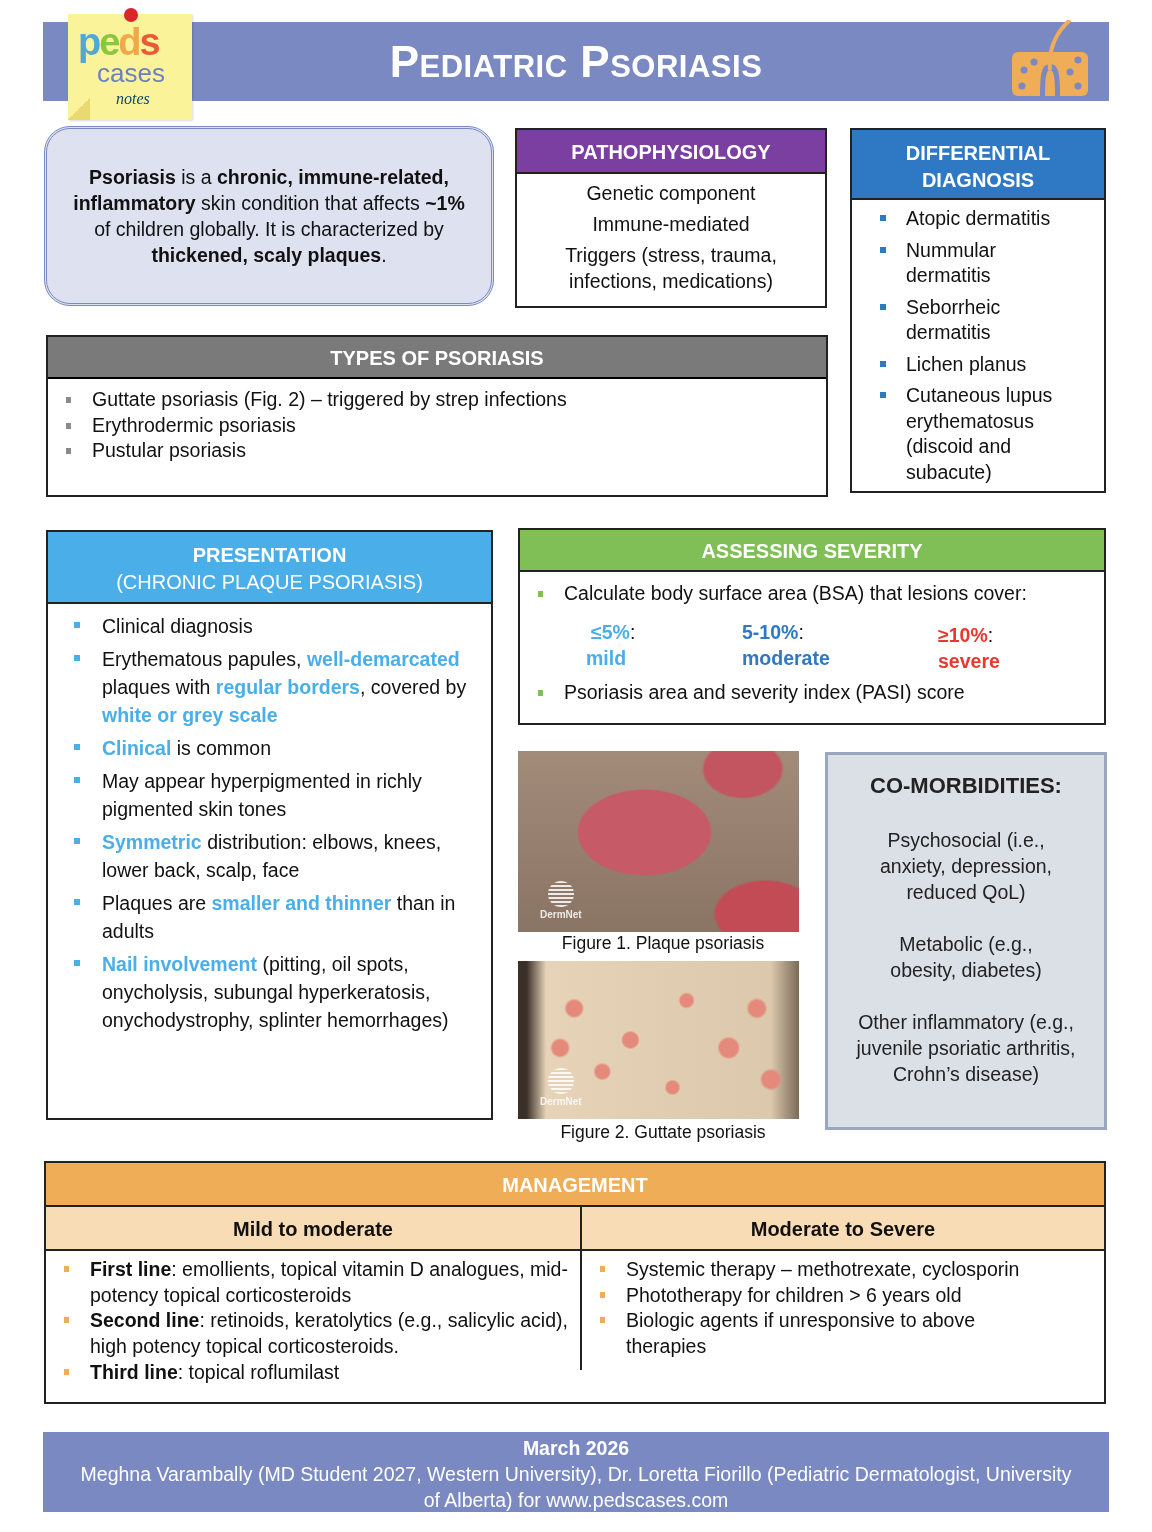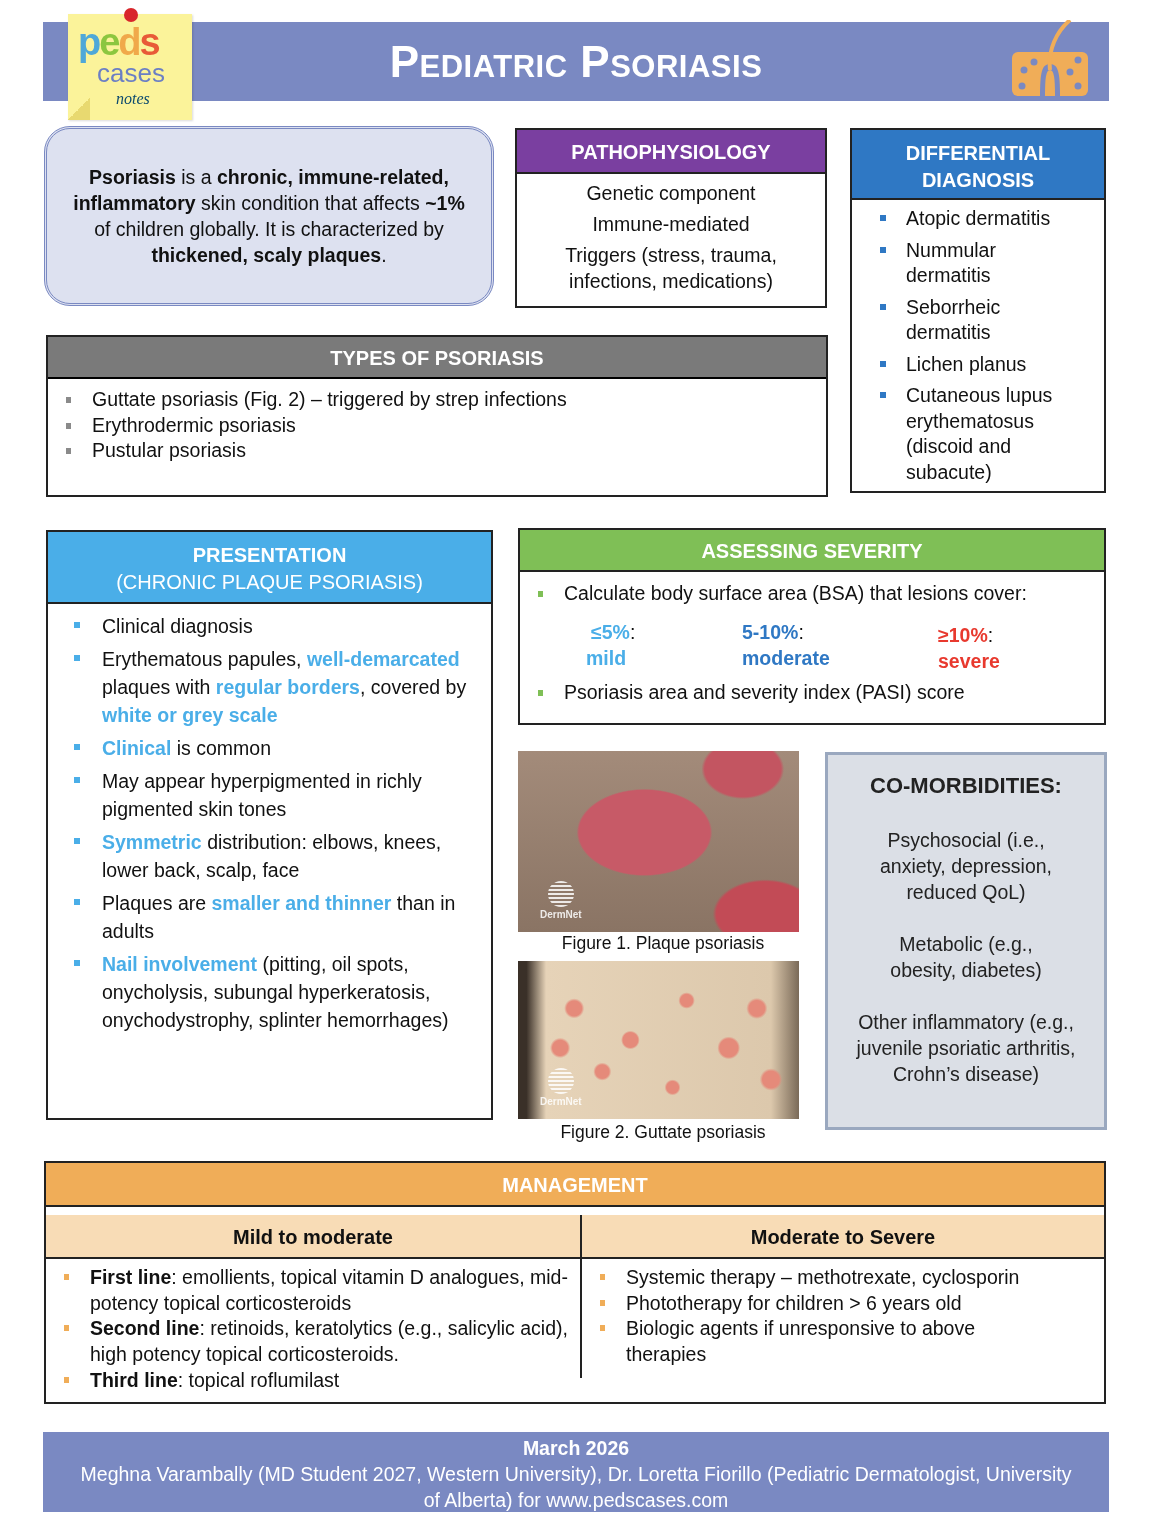--- a/index.html
+++ b/index.html
@@ -81,21 +81,21 @@
   .caption { left: 518px; width: 290px; text-align: center; font-size: 17.5px; }
   .cap1 { top: 933px; }
   .cap2 { top: 1122px; }
 
   .comorb { left: 825px; top: 752px; width: 282px; height: 378px; background: #dbdfe6; border: 3px solid #9aa8bf; text-align: center; padding-top: 18px; font-size: 19.5px; line-height: 26px; color: #222; }
   .comorb .ch { font-weight: bold; font-size: 22px; margin-bottom: 28px; }
   .comorb .grp { margin-bottom: 26px; }
 
   .mgmt { left: 44px; top: 1161px; width: 1062px; height: 243px; }
   .mgmt .box-head { background: #f0ad58; height: 44px; line-height: 44px; border-bottom: 2px solid #222; }
-  .mgmt .cols { display: flex; height: 163px; margin-top: 8px; }
+  .mgmt .cols { display: flex; height: 163px; }
   .mgmt .col { flex: 1; }
   .mgmt .col + .col { border-left: 2px solid #222; }
   .mgmt .col-head { background: #f8dcb6; height: 44px; line-height: 44px; text-align: center; font-weight: bold; font-size: 20px; border-bottom: 2px solid #222; }
   .mgmt ul { list-style: none; padding: 6px 10px 0 18px; font-size: 19.5px; line-height: 25.7px; }
   .mgmt li { position: relative; padding-left: 26px; }
   .mgmt li::before { content: ""; position: absolute; left: 0; top: 9px; width: 5px; height: 6px; background: #f0ad58; }
   .mgmt .col:first-child { flex: 0 0 534px; }
 
   .footer { left: 43px; top: 1432px; width: 1066px; height: 80px; background: #7a89c2; color: #fff; text-align: center; font-size: 19.5px; line-height: 26px; padding-top: 3px; }
   .footer .date { font-weight: bold; }

